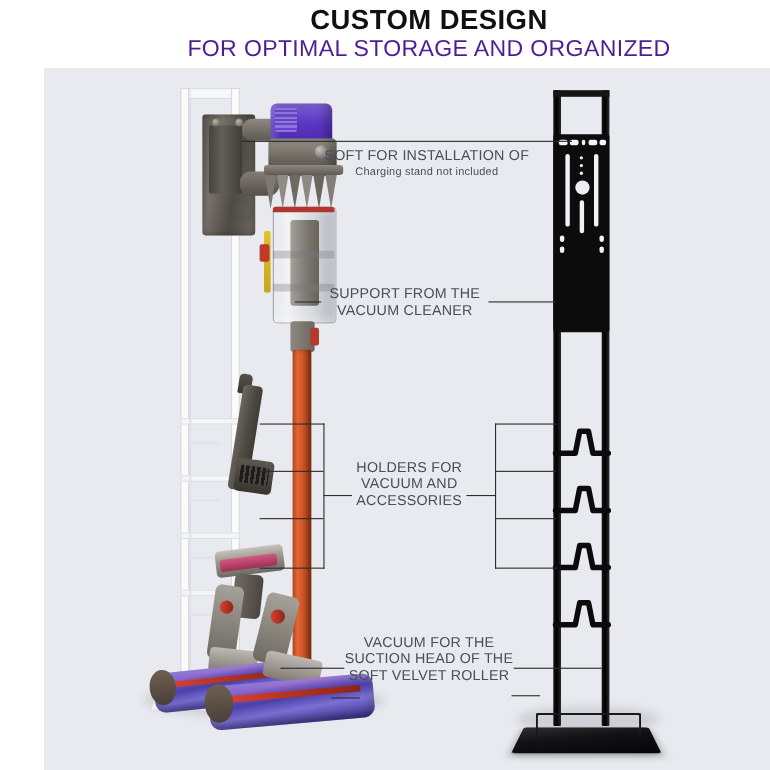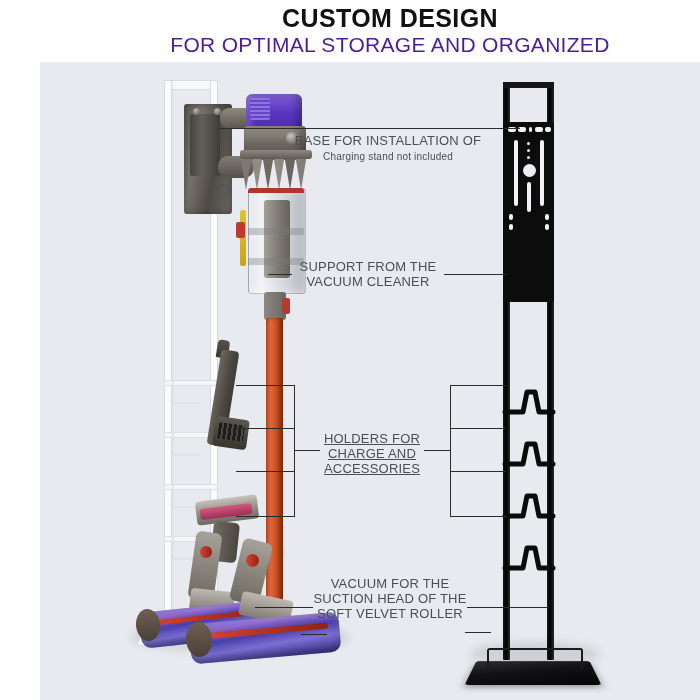--- a/index.html
+++ b/index.html
@@ -307,32 +307,32 @@
     <div class="hline" style="left:410px;top:409px;width:56px;"></div>
     <div class="hline" style="left:384px;top:388px;width:26px;"></div>
 
     <div class="hline" style="left:215px;top:545px;width:58px;"></div>
     <div class="hline" style="left:427px;top:545px;width:80px;"></div>
 
     <div class="hline" style="left:261px;top:572px;width:26px;"></div>
     <div class="hline" style="left:425px;top:570px;width:26px;"></div>
 
     <div class="lbl lbl-caps" style="left:248px;top:71px;width:200px;">
-      <span class="ln">BASE FOR INSTALLATION OF</span>
+      <span class="ln">SOFT FOR INSTALLATION OF</span>
       <span class="ln lbl-note" style="margin-top:3px;">Charging stand not included</span>
     </div>
 
     <div class="lbl lbl-caps" style="left:253px;top:197px;width:150px;">
       <span class="ln">SUPPORT FROM THE</span>
       <span class="ln">VACUUM CLEANER</span>
     </div>
 
-    <div class="lbl lbl-caps" style="left:278px;top:369px;width:108px;text-decoration:underline;">
+    <div class="lbl lbl-caps" style="left:278px;top:355px;width:108px;">
       <span class="ln">HOLDERS FOR</span>
-      <span class="ln">CHARGE AND</span>
+      <span class="ln">VACUUM AND</span>
       <span class="ln">ACCESSORIES</span>
     </div>
 
     <div class="lbl lbl-caps" style="left:270px;top:514px;width:160px;">
       <span class="ln">VACUUM FOR THE</span>
       <span class="ln">SUCTION HEAD OF THE</span>
       <span class="ln">SOFT VELVET ROLLER</span>
     </div>
 
 

